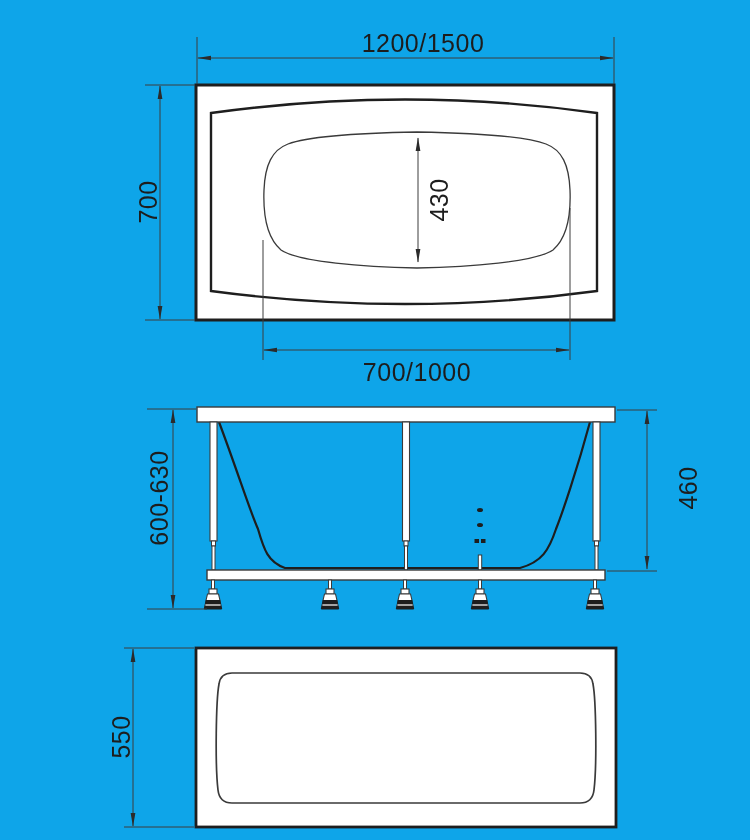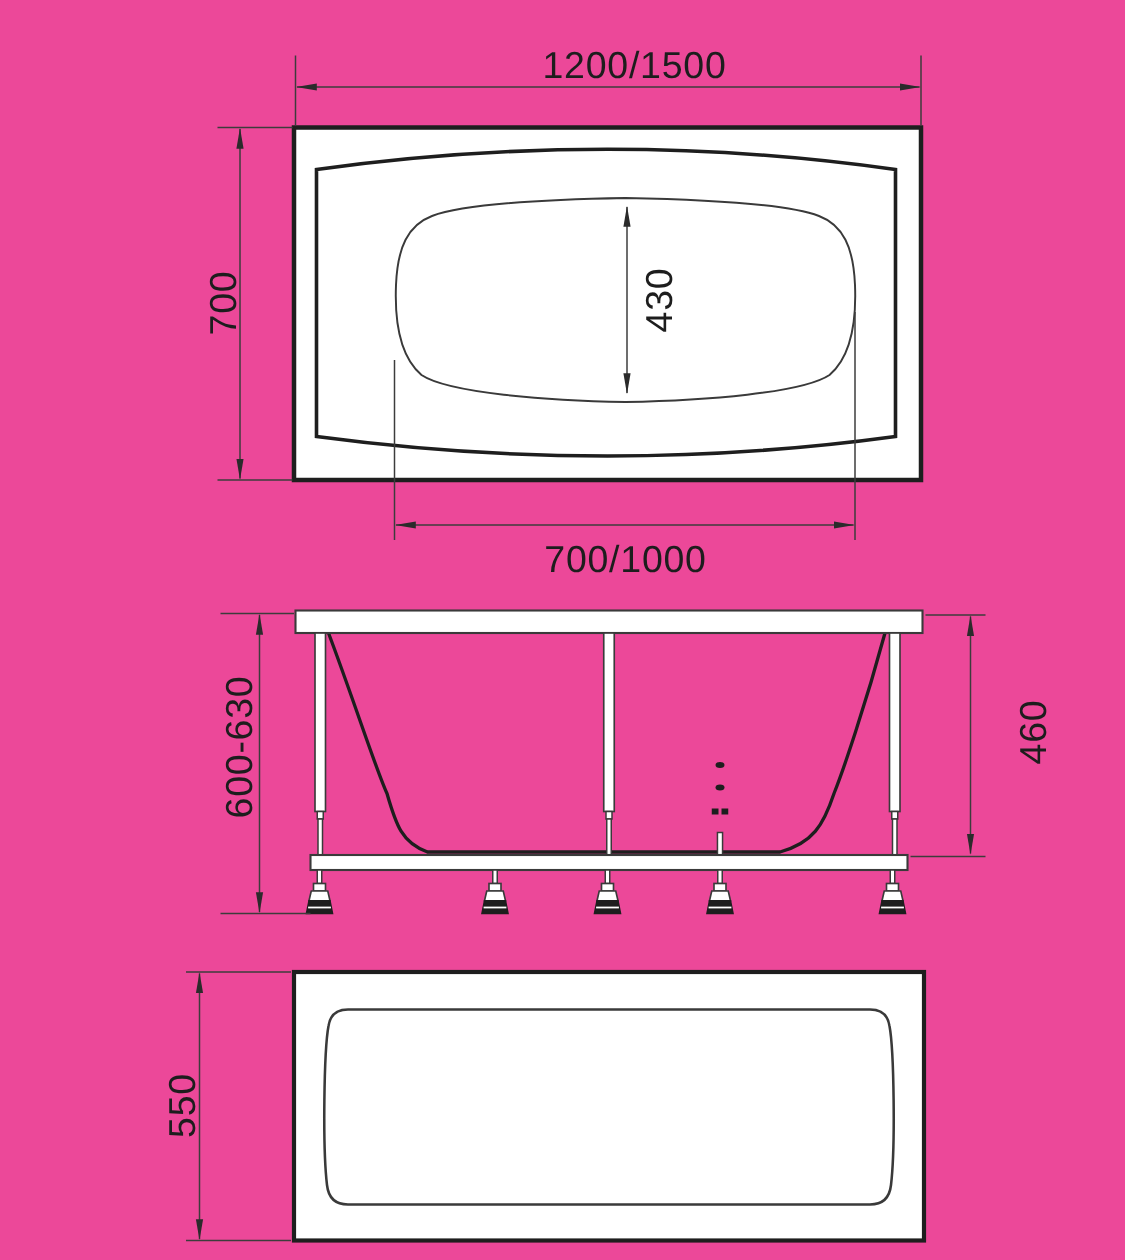--- a/index.html
+++ b/index.html
@@ -1,19 +1,19 @@
 <!DOCTYPE html>
 <html><head>
 <meta charset="utf-8">
 <style>
   html,body{margin:0;padding:0;background:#fff;}
   .canvas{
     position:relative;
     width:750px;height:840px;
-    background:#ec4899;
+    background:#0ea5e9;
     font-family:"Liberation Sans", sans-serif;
     overflow:hidden;
   }
   svg{display:block;}
   text{
     font-family:"Liberation Sans", sans-serif;
     font-size:25px;
     fill:#1d1d1d;
     letter-spacing:0.5px;
   }

